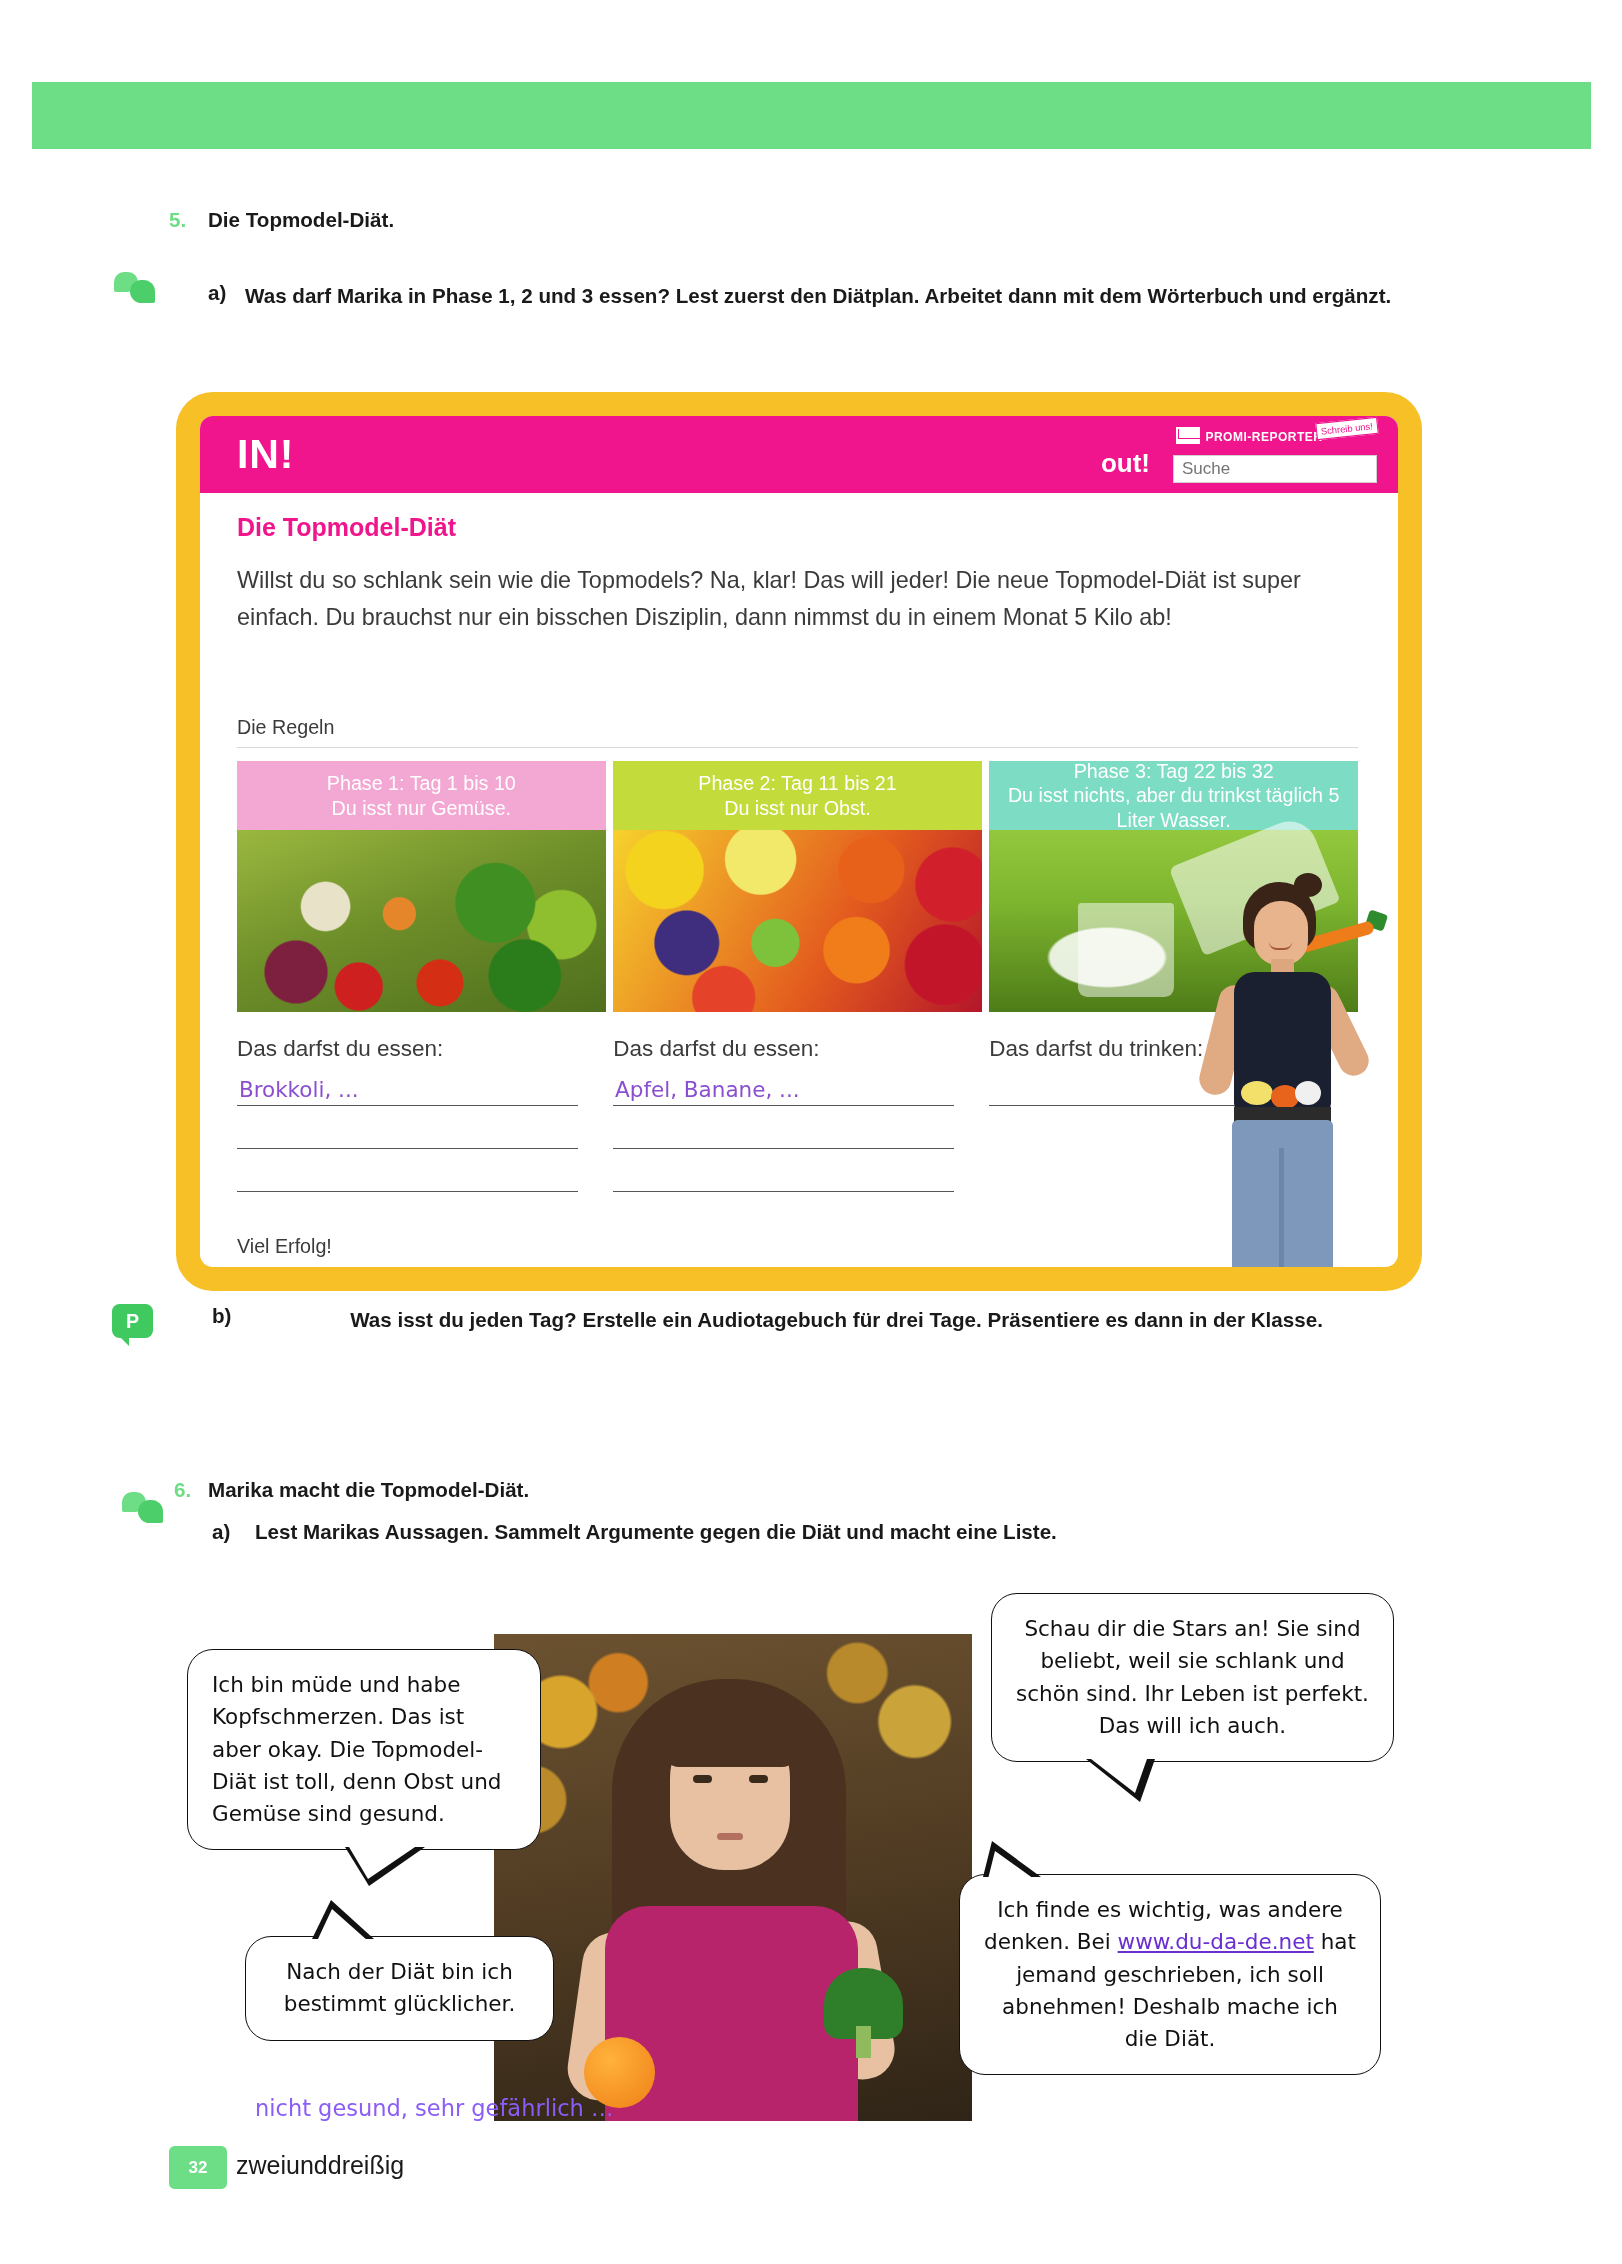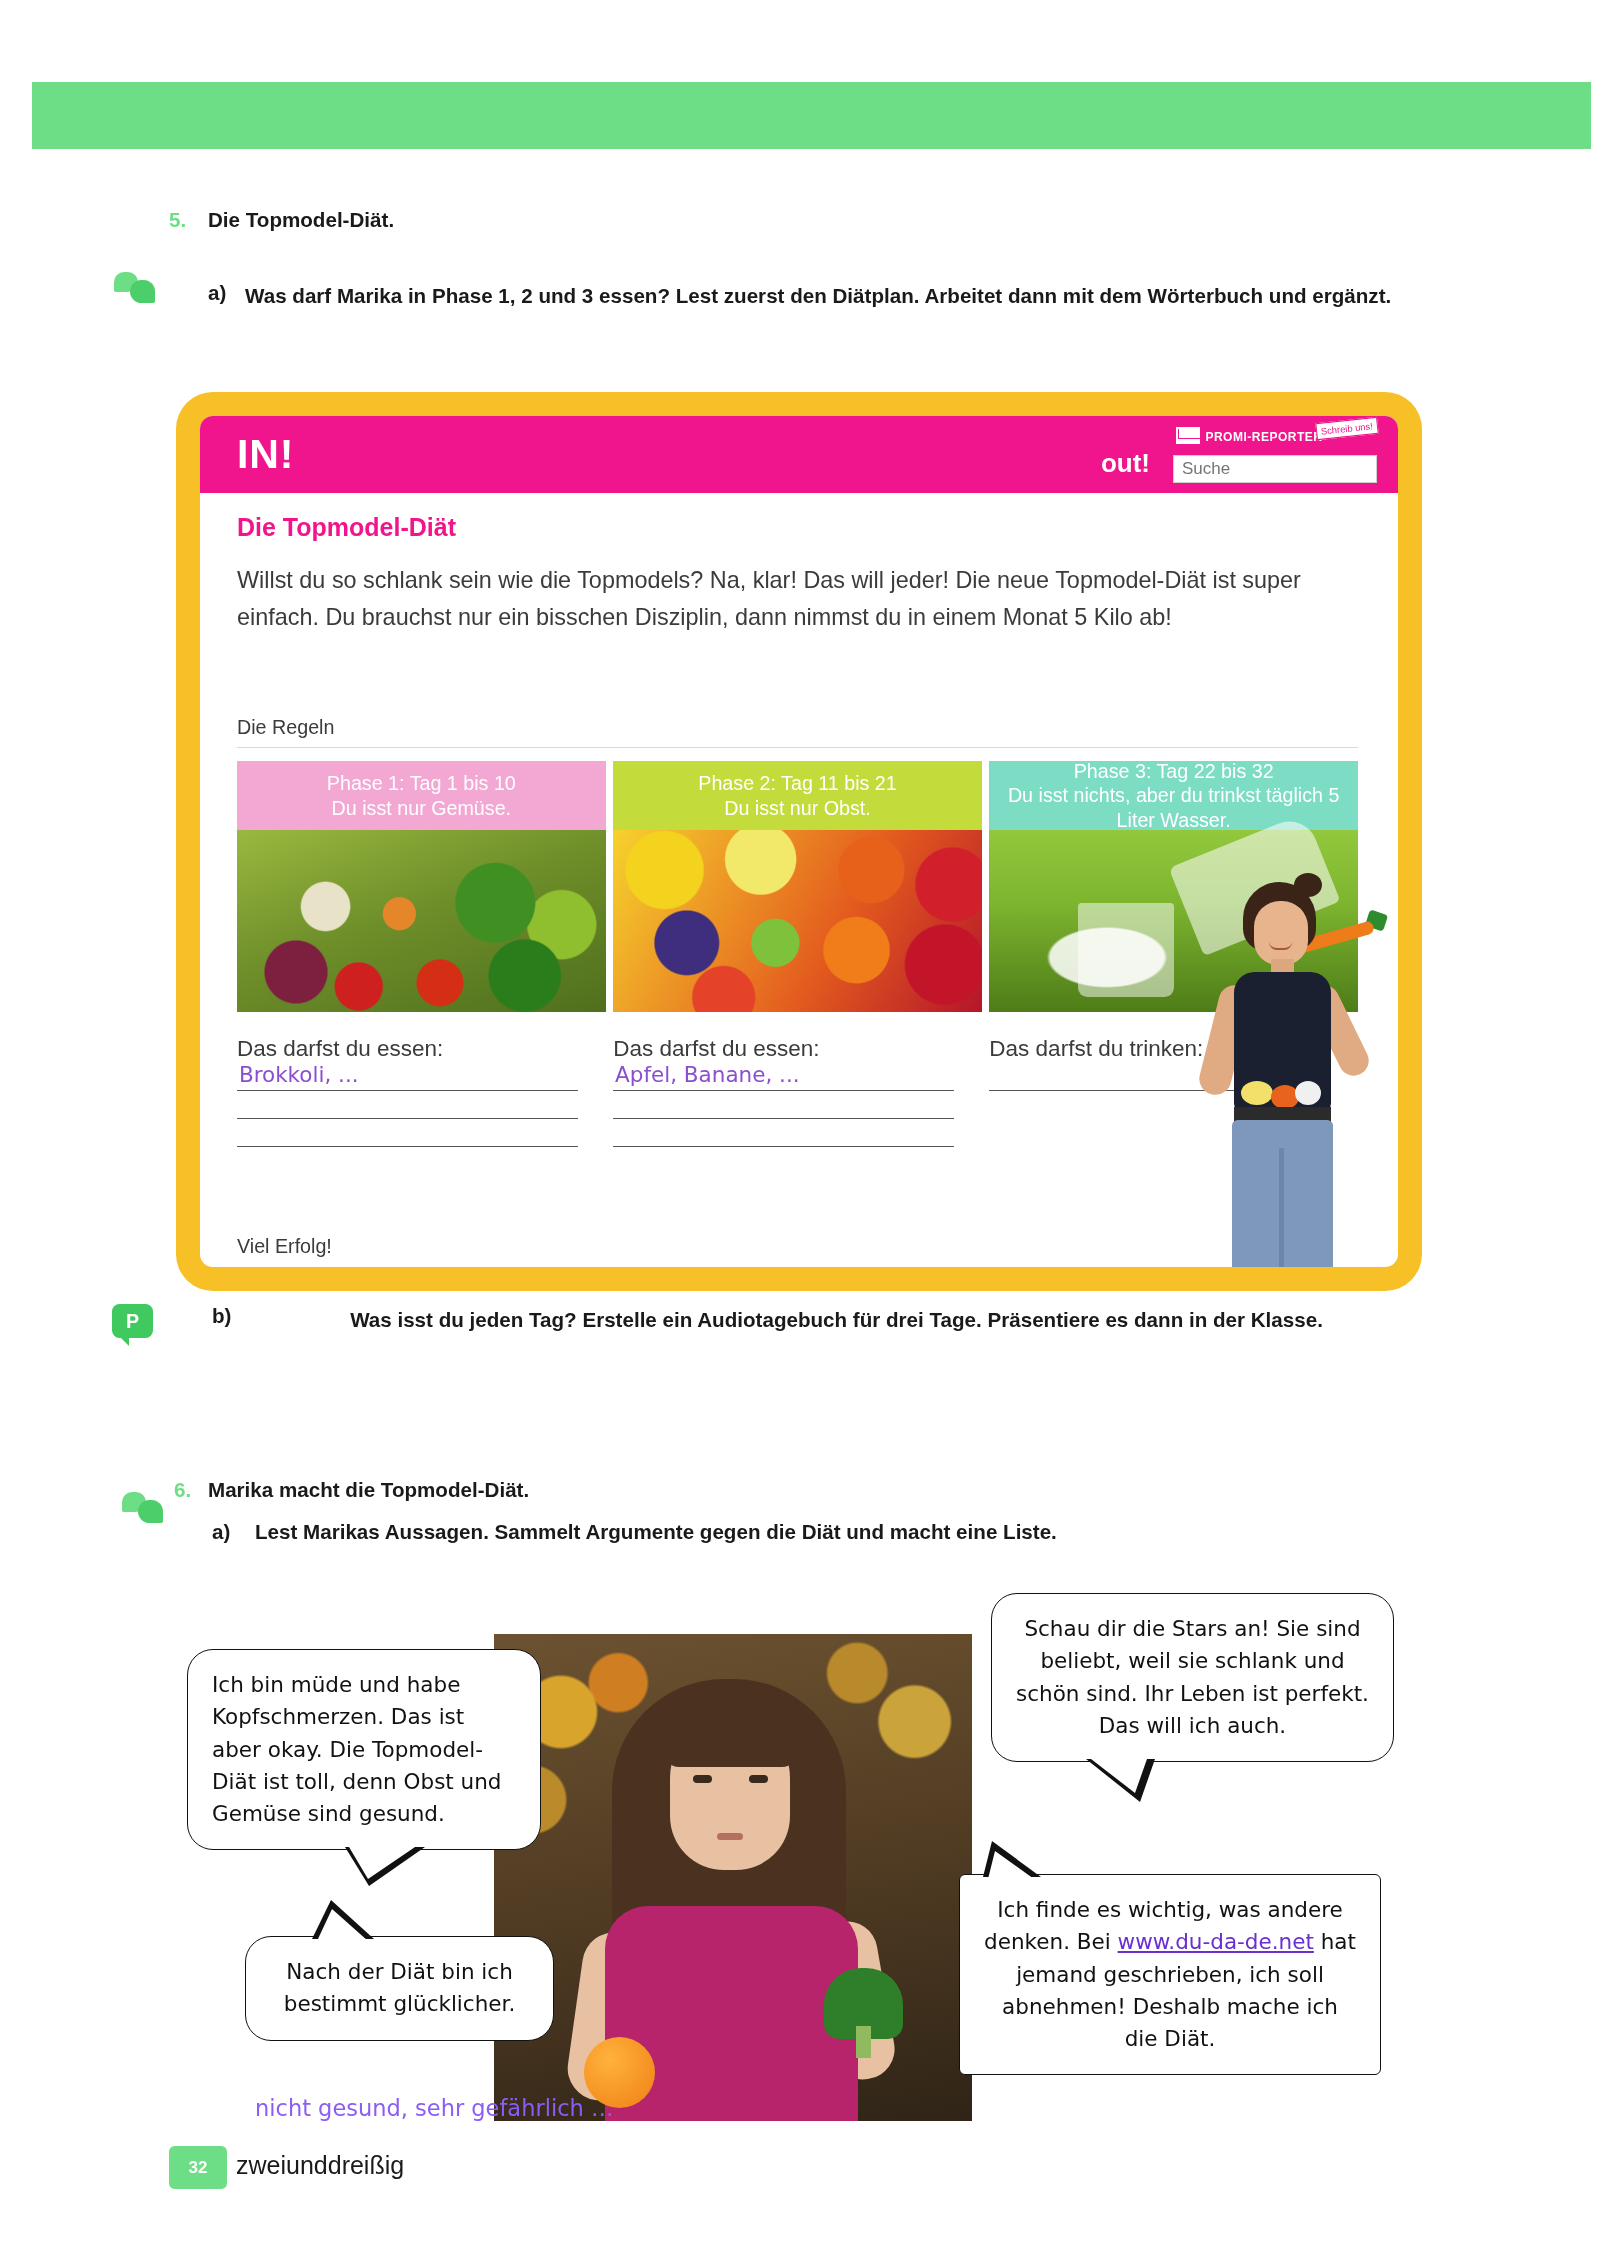--- a/index.html
+++ b/index.html
@@ -233,21 +233,21 @@
   .fillins {
     position: absolute; left: 37px; top: 618px;
     width: 1121px; height: 178px;
     display: flex; gap: 7.5px;
   }
   .fill-col { flex: 1; padding-right: 28px; }
   .fill-label {
     font-size: 22.5px; color: #3b3b3b; line-height: 1.3;
   }
   .fill-line {
-    margin-top: 0;
+    margin-top: 15px;
     height: 28px;
     border-bottom: 1.4px solid #555;
     position: relative;
   }
   .fill-ans {
     position: absolute; left: 1.9px; bottom: 2.8px;
     font-family: "DejaVu Sans", sans-serif;
     font-size: 21.5px; color: #8a4fd0;
   }
   .viel {
@@ -393,21 +393,21 @@
     border-bottom: 39px solid #111;
   }
   #bubble-bottom-left .tail-fill {
     left: 71px; top: -28px;
     border-left: 15px solid transparent;
     border-right: 36px solid transparent;
     border-bottom: 32px solid #fff;
   }
 
   #bubble-bottom-right {
-    left: 959px; top: 1874px; width: 422px; text-align: center; border-radius: 6px;
+    left: 959px; top: 1874px; width: 422px; text-align: center;
   }
   #bubble-bottom-right .tail {
     left: 22.5px; top: -34px;
     border-left: 9.4px solid transparent;
     border-right: 49px solid transparent;
     border-bottom: 36px solid #111;
   }
   #bubble-bottom-right .tail-fill {
     left: 28px; top: -24px;
     border-left: 7.5px solid transparent;

